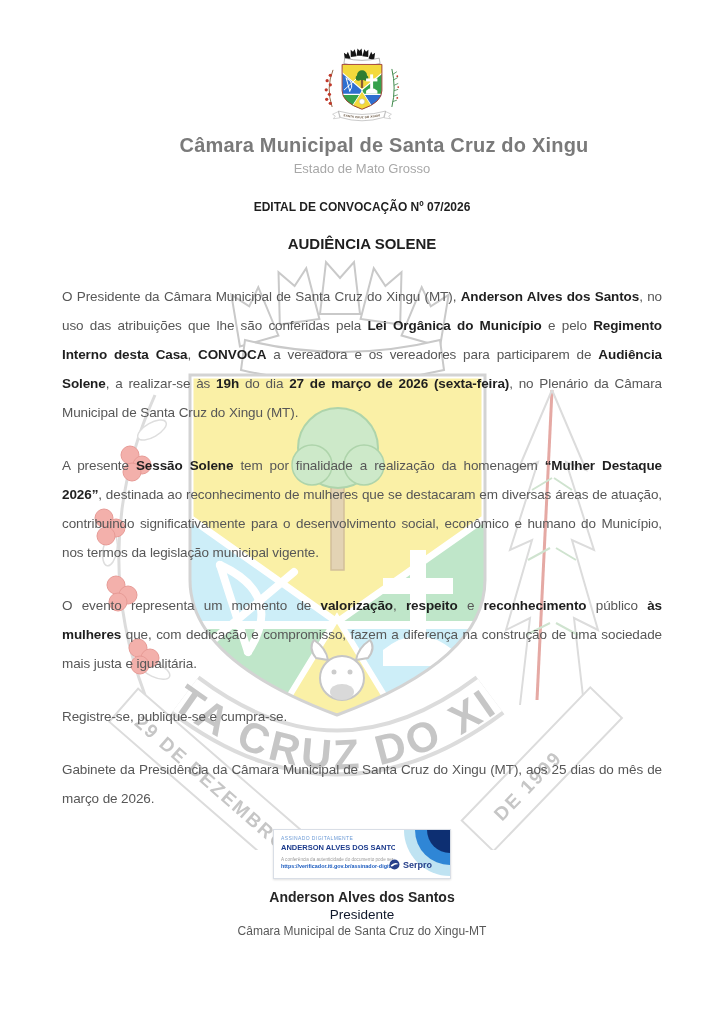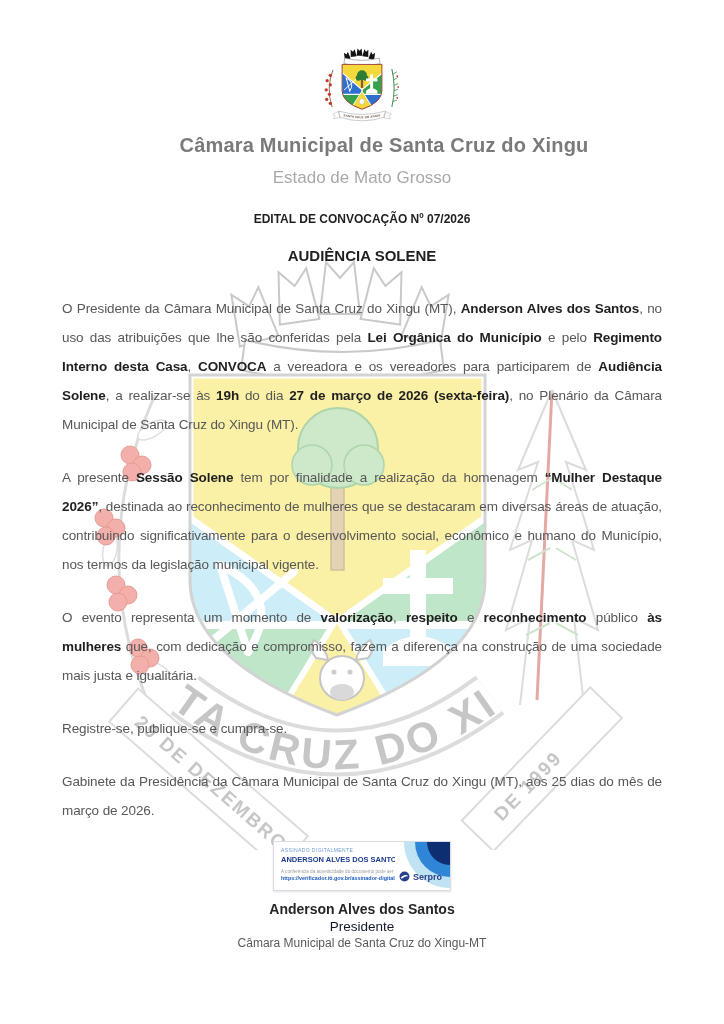--- a/index.html
+++ b/index.html
@@ -13,21 +13,21 @@
   
   .watermark{
     position:absolute;left:80px;top:250px;width:560px;height:600px;
     z-index:1;pointer-events:none;
   }
   
   .content{position:relative;z-index:2;}
   header{text-align:center;padding-top:40px;}
   .crest{width:100px;height:86px;display:block;margin:0 auto;}
   .title{margin-top:8px;font-size:20px;font-weight:bold;color:#7a7a7a;letter-spacing:0.2px;margin-left:44px;}
-  .subtitle{margin-top:11px;font-size:17px;color:#a8a8a8;}
+  .subtitle{margin-top:4px;font-size:13px;color:#a8a8a8;}
   .doc-title{margin-top:24px;font-size:12px;font-weight:bold;color:#1f1f1f;}
   .doc-subtitle{margin-top:21px;font-size:15px;font-weight:bold;color:#1f1f1f;}
   main{margin:30px 62px 0 62px;}
   main p{
     margin:0;font-size:13.5px;line-height:29px;letter-spacing:-0.1px;
     color:#575757;text-align:justify;
   }
   main p + p{margin-top:24px;}
   main .b{font-weight:bold;color:#1f1f1f;}
   
@@ -41,21 +41,21 @@
   .qc1{width:46px;height:46px;background:#bfe3f2;}
   .qc2{width:35px;height:35px;background:#2f86d6;}
   .qc3{width:23px;height:23px;background:#0d2f72;}
   .stamp-left{position:absolute;left:7px;top:5px;width:114px;overflow:hidden;}
   .stamp-left div{white-space:nowrap;}
   .s1{font-size:5px;color:#6d9bd6;letter-spacing:0.4px;}
   .s2{font-size:7.5px;font-weight:bold;color:#1b3a8c;margin-top:1.5px;}
   .s3{font-size:4.6px;color:#9a9a9a;margin-top:5px;}
   .s4{font-size:5.4px;font-weight:bold;color:#1b5bbf;margin-top:1px;}
   .stamp-brand{
-    position:absolute;right:8px;bottom:8px;display:flex;align-items:center;gap:3px;
+    position:absolute;right:18px;bottom:8px;display:flex;align-items:center;gap:3px;
   }
   .stamp-brand span{font-size:9px;font-weight:bold;color:#27408b;}
   
   .signature{text-align:center;margin-top:10px;line-height:17px;}
   .sig-name{font-size:14px;font-weight:bold;color:#262626;}
   .sig-role{font-size:13.5px;color:#0f172a;}
   .sig-org{font-size:12px;color:#595959;}
   
   footer{
     position:absolute;left:0;right:0;bottom:26px;text-align:center;

